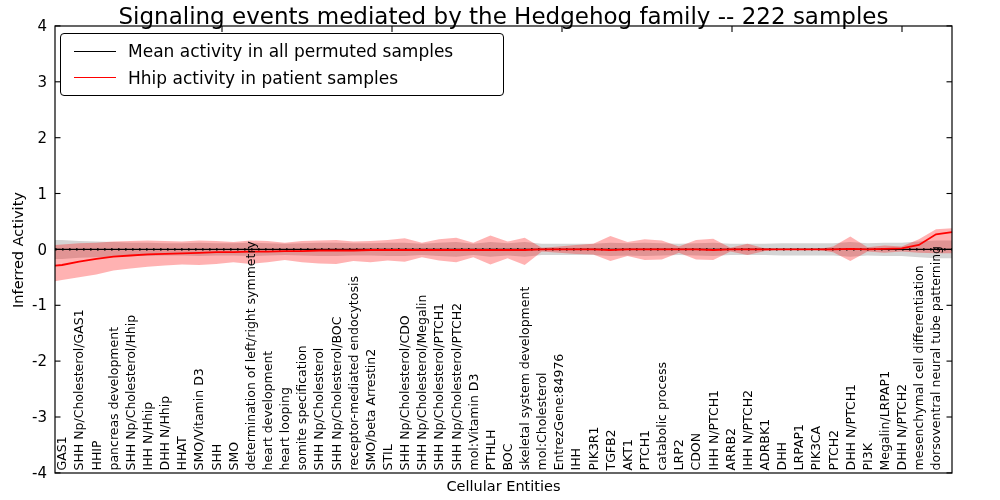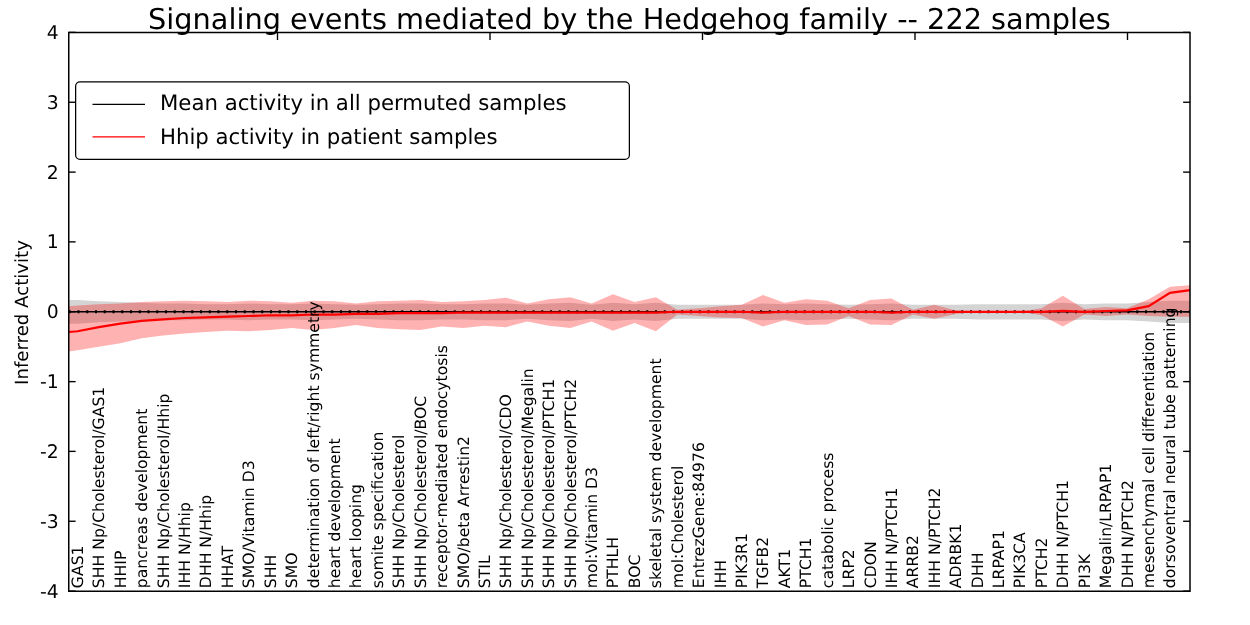--- a/index.html
+++ b/index.html
@@ -6,21 +6,21 @@
   .fig{position:relative;width:1000px;height:500px;background:#ffffff;
        font-family:"DejaVu Sans","Liberation Sans",sans-serif;color:#000;overflow:hidden;}
   .fig svg{position:absolute;left:0;top:0;}
   .title{position:absolute;left:55px;top:3px;width:897px;text-align:center;
          font-size:23px;color:#000;}
   .xlabel{position:absolute;left:55px;top:478px;width:897px;text-align:center;font-size:14.5px;}
   .ylabel{position:absolute;left:-52px;top:242px;width:140px;text-align:center;font-size:14.5px;
           transform:rotate(-90deg);transform-origin:center;}
   .legend{position:absolute;left:60px;top:33px;width:444px;height:63px;background:#fff;
           border:1px solid #000;border-radius:4px;box-sizing:border-box;
-          display:flex;flex-direction:column;justify-content:space-around;padding:4px 0;margin-top:32px;}
+          display:flex;flex-direction:column;justify-content:space-around;padding:4px 0;}
   .legend-row{display:flex;align-items:center;height:26px;}
   .swatch{width:42px;height:0;border-top:1.8px solid #000;margin-left:13px;margin-right:12px;flex:none;}
   .legend-label{font-size:17px;white-space:nowrap;}
 </style>
 </head>
 <body>
 
 <div class="fig">
   <svg id="chart-svg" width="1000" height="500" viewBox="0 0 1000 500">
       <path d="M55.0,239.9L62.0,239.9L79.1,241.0L96.3,241.6L113.4,242.1L130.5,242.7L147.7,242.7L164.8,243.3L182.0,243.3L199.1,242.7L216.2,243.3L233.4,243.3L250.5,242.7L267.6,243.3L284.8,243.8L301.9,243.3L319.1,242.7L336.2,242.7L353.3,243.3L370.5,243.3L387.6,242.7L404.7,242.7L421.9,243.8L439.0,242.7L456.2,242.1L473.3,243.8L490.4,242.1L507.6,243.3L524.7,242.1L541.8,243.8L559.0,243.8L576.1,243.8L593.3,243.8L610.4,242.7L627.5,243.3L644.7,242.7L661.8,243.3L678.9,243.8L696.1,243.3L713.2,242.7L730.4,243.8L747.5,243.8L764.6,243.8L781.8,243.3L798.9,243.3L816.0,243.3L833.2,243.3L850.3,242.1L867.5,243.3L884.6,242.7L901.7,242.7L918.9,241.6L936.0,240.5L952.0,240.5L952.0,258.3L936.0,258.3L918.9,257.2L901.7,256.1L884.6,256.1L867.5,255.5L850.3,256.7L833.2,255.5L816.0,255.5L798.9,255.5L781.8,255.5L764.6,255.0L747.5,255.0L730.4,255.0L713.2,256.1L696.1,255.5L678.9,255.0L661.8,255.5L644.7,256.1L627.5,255.5L610.4,256.1L593.3,255.0L576.1,255.0L559.0,255.0L541.8,255.0L524.7,256.7L507.6,255.5L490.4,256.7L473.3,255.0L456.2,256.7L439.0,256.1L421.9,255.0L404.7,256.1L387.6,256.1L370.5,255.5L353.3,255.5L336.2,256.1L319.1,256.1L301.9,255.5L284.8,255.0L267.6,255.5L250.5,256.1L233.4,255.5L216.2,255.5L199.1,256.1L182.0,255.5L164.8,255.5L147.7,256.1L130.5,256.1L113.4,256.7L96.3,257.2L79.1,257.8L62.0,258.9L55.0,258.9Z" fill="#b0b0b0" fill-opacity="0.55"></path>
@@ -109,20 +109,21 @@
       <text transform="translate(854.6,470.5) rotate(-90)" font-size="12.5px" fill="#000" text-anchor="start">DHH N/PTCH1</text>
       <text transform="translate(871.8,470.5) rotate(-90)" font-size="12.5px" fill="#000" text-anchor="start">PI3K</text>
       <text transform="translate(888.9,470.5) rotate(-90)" font-size="12.5px" fill="#000" text-anchor="start">Megalin/LRPAP1</text>
       <text transform="translate(906.0,470.5) rotate(-90)" font-size="12.5px" fill="#000" text-anchor="start">DHH N/PTCH2</text>
       <text transform="translate(923.2,470.5) rotate(-90)" font-size="12.5px" fill="#000" text-anchor="start">mesenchymal cell differentiation</text>
       <text transform="translate(940.3,470.5) rotate(-90)" font-size="12.5px" fill="#000" text-anchor="start">dorsoventral neural tube patterning</text>
       <rect x="55" y="26" width="897" height="447" fill="none" stroke="#000" stroke-width="1.2"></rect>
     </svg>
 
   <div class="title">Signaling events mediated by the Hedgehog family -- 222 samples</div>
+  <div class="xlabel">Cellular Entities</div>
   <div class="ylabel">Inferred Activity</div>
 
   <div class="legend">
     <div class="legend-row">
       <span class="swatch" style="border-top-color: rgb(0, 0, 0);"></span>
       <span class="legend-label">Mean activity in all permuted samples</span>
     </div>
     <div class="legend-row">
       <span class="swatch" style="border-top-color: rgb(255, 0, 0);"></span>
       <span class="legend-label">Hhip activity in patient samples</span>

